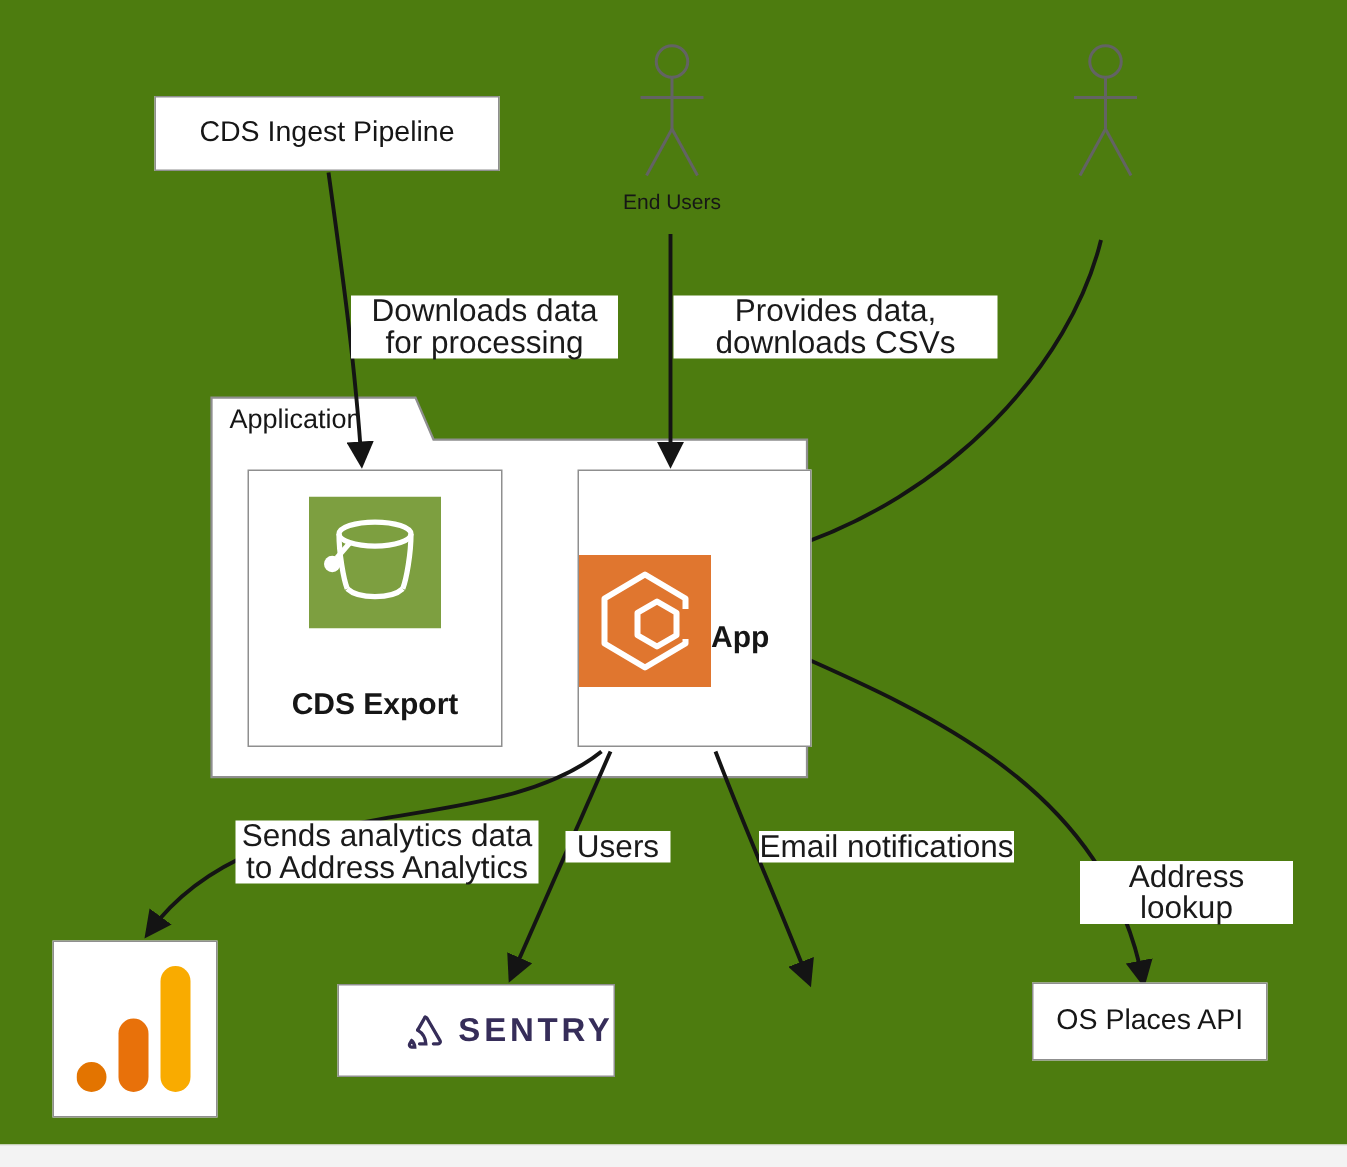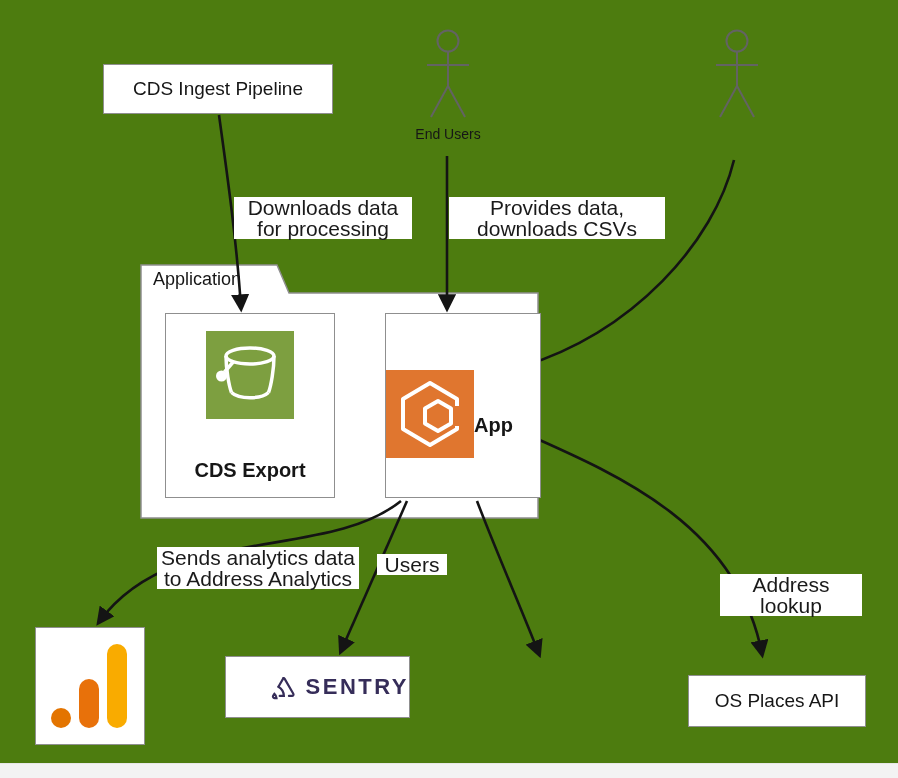--- a/index.html
+++ b/index.html
@@ -18,21 +18,21 @@
   .cds-ingest { left:103px; top:64px; width:230px; height:50px; }
   .cds-export { left:165px; top:313px; width:170px; height:185px; display:flex; flex-direction:column; align-items:center; }
   .app-box    { left:385px; top:313px; width:156px; height:185px; display:flex; align-items:center; }
   .icon-square { width:88px; height:88px; margin-top:17px; display:block; }
   .aws-label { margin-top:40px; }
 
   .ga-box { left:35px; top:627px; width:110px; height:118px; }
   .sentry-box { left:225px; top:656px; width:185px; height:62px; gap:9px;padding-left:44px; }
   .sentry-word { font-size:22px; font-weight:bold; letter-spacing:2.5px; color:#362d59; }
   .notify-box { left:460px; top:659px; width:185px; height:52px; }
-  .osplaces-box { left:688px; top:675px; width:178px; height:52px; }
+  .osplaces-box { left:688px; top:655px; width:157px; height:52px; }
 
   .actor { position:absolute; z-index:2; }
   .actor-end { left:403px; top:28px; }
   .actor-support { left:692px; top:28px; }
   .actor-label { position:absolute; z-index:2; font-size:14px; text-align:center; color:#161616; }
   .actor-label-end { left:388px; top:126px; width:120px; }
   .actor-label-support { left:662px; top:126px; width:150px; }
 
   .app-tab-label { position:absolute; left:153px; top:269px; z-index:2; font-size:18px; font-weight:normal; color:#161616; }
 
@@ -147,16 +147,17 @@
 
 
   <div class="node center osplaces-box">
     <span class="node-label">OS Places API</span>
   </div>
 
   <div class="edge-label el-downloads">Downloads data for processing</div>
   <div class="edge-label el-provides">Provides data, downloads CSVs</div>
   <div class="edge-label el-analytics">Sends analytics data to Address Analytics</div>
   <div class="edge-label el-alerts">Users</div>
+  <div class="edge-label el-email">Email notifications</div>
   <div class="edge-label el-address">Address lookup</div>
 
   <div class="bottom-strip"></div>
 </div>
 
 </body></html>

